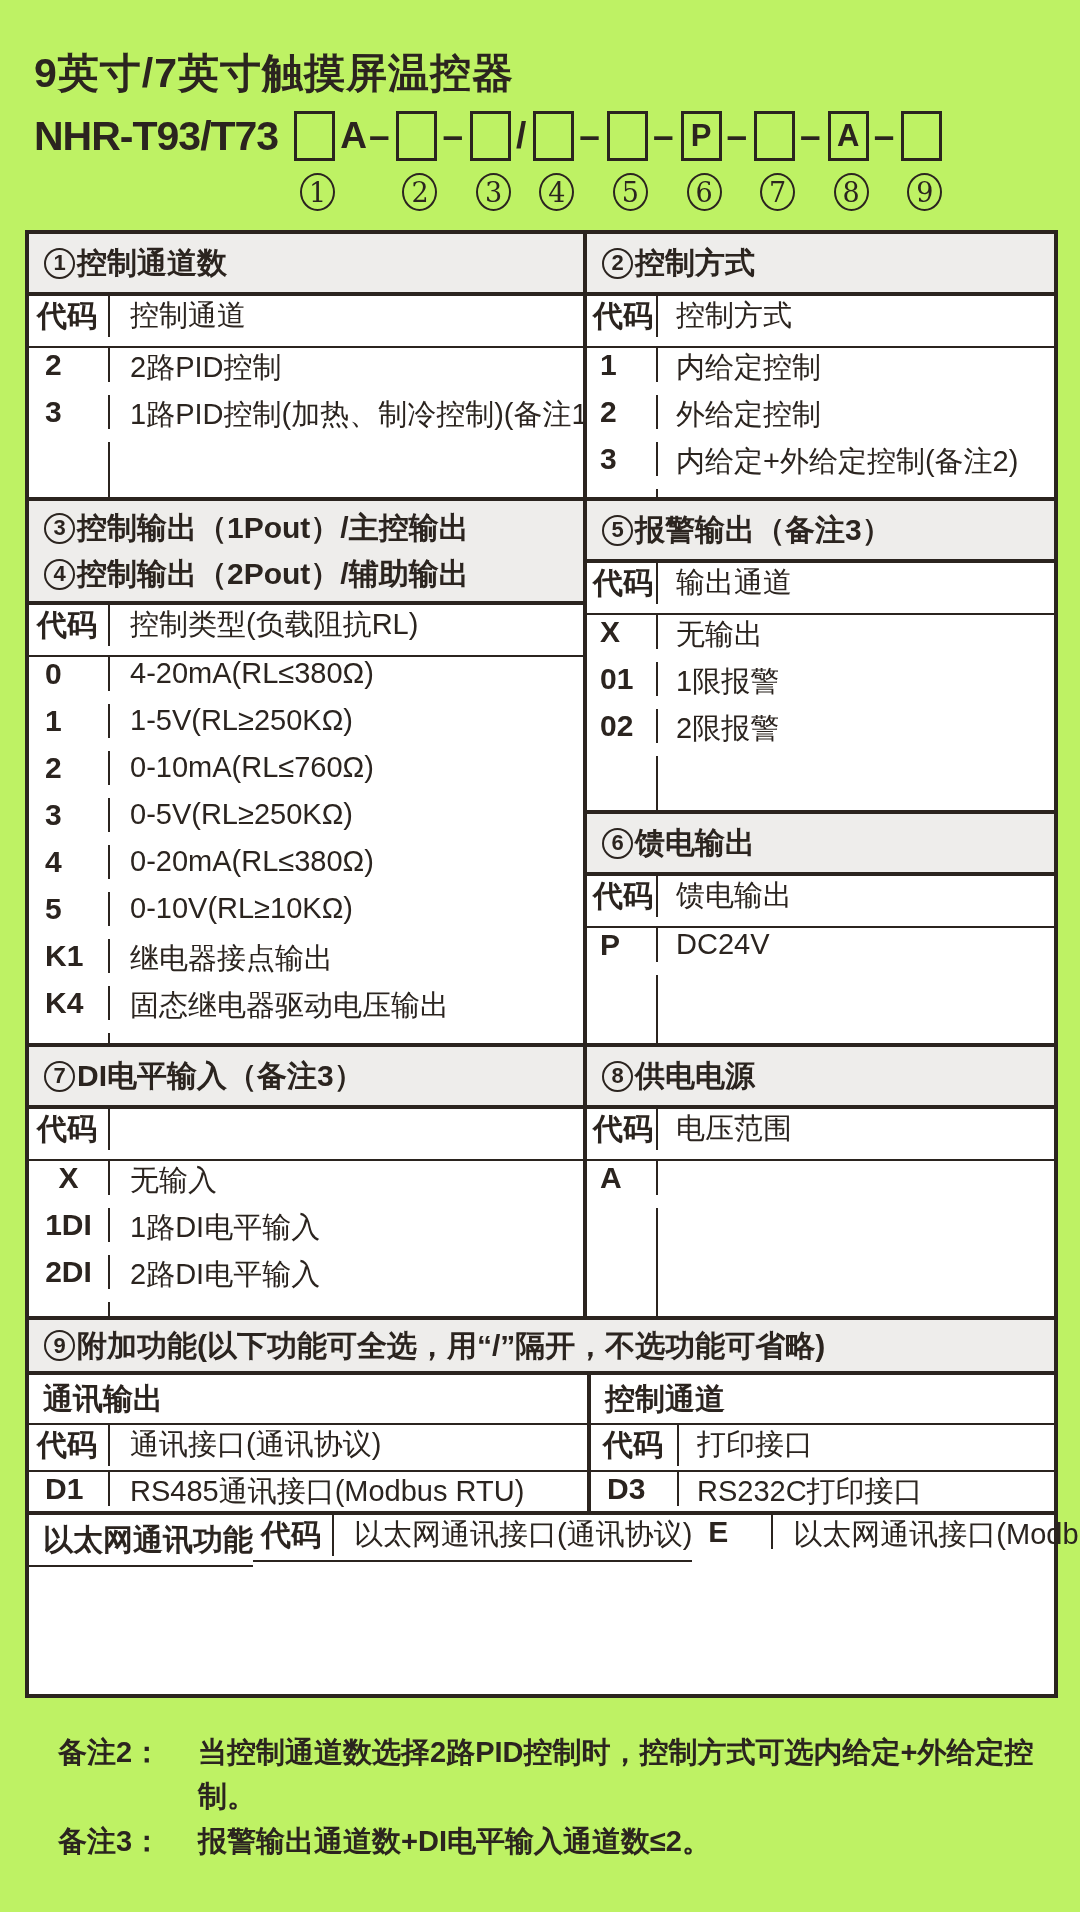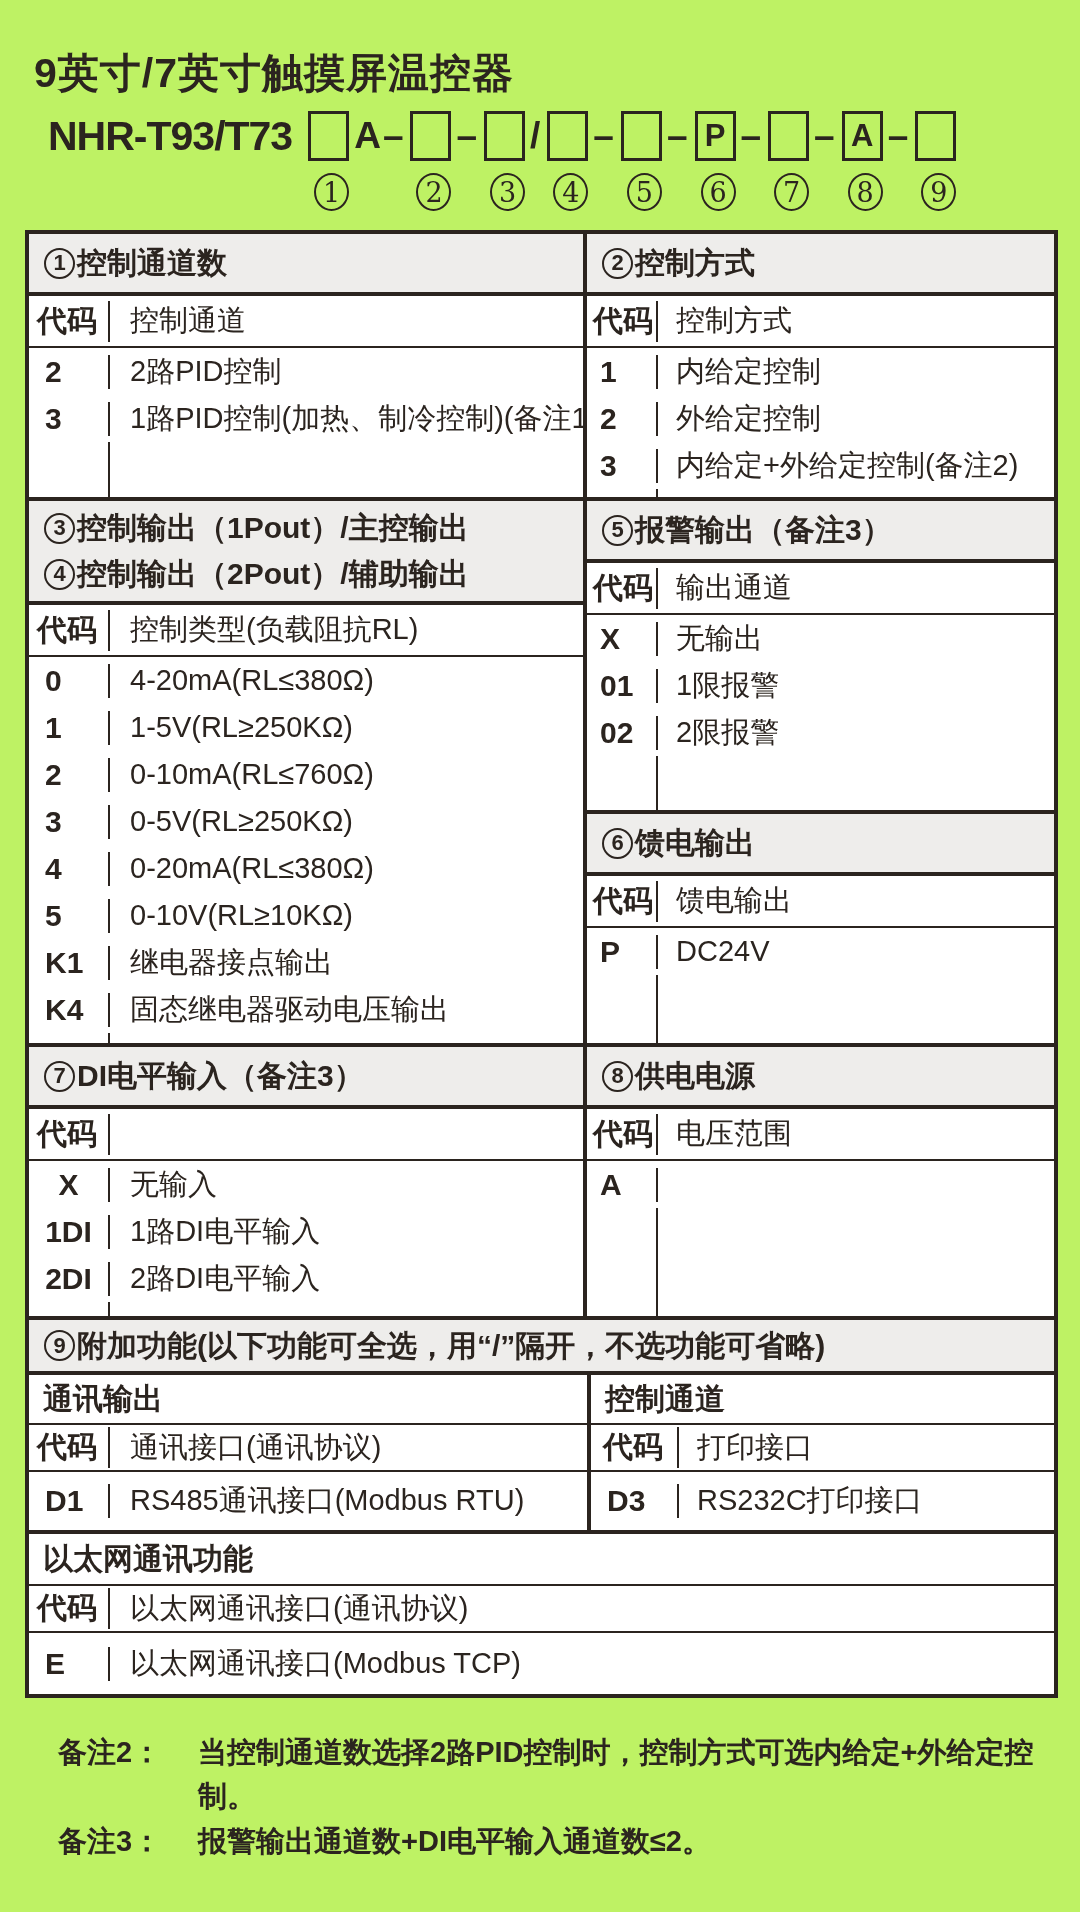--- a/index.html
+++ b/index.html
@@ -12,58 +12,58 @@
   html,body{background:#ffffff}
   body{
     width:1080px;height:1912px;position:relative;overflow:hidden;
     font-family:"Liberation Sans","DejaVu Sans",sans-serif;
     color:var(--ink);
   }
   .page{position:absolute;inset:0;background:#bef264}
 
   
   .doc-title{position:absolute;left:34px;top:46px;font-size:41px;font-weight:bold;letter-spacing:1px}
-  .model-line{position:absolute;left:48px;top:110px;display:flex;align-items:flex-start}
+  .model-line{position:absolute;left:34px;top:110px;display:flex;align-items:flex-start}
   .model-prefix{font-size:41px;font-weight:bold;letter-spacing:-1px;line-height:52px;margin-right:16px}
   .munit{display:flex;flex-direction:column}
   .munit .mtop{display:flex;align-items:center;height:52px}
   .mbox{width:41px;height:50px;border:3px solid var(--ink);display:flex;align-items:center;justify-content:center;
         font-size:31px;font-weight:bold}
   .msep{font-size:37px;font-weight:bold;margin:0 5px;letter-spacing:2px;line-height:52px}
   .mnumrow{width:47px;display:flex;justify-content:center;margin-top:11px}
   .mcirc{width:35px;height:38px;border:2px solid var(--ink);border-radius:50%;
          display:flex;align-items:center;justify-content:center;
          font-family:"DejaVu Serif","Liberation Serif",serif;font-size:27px;font-weight:400}
 
   
   .tbl{position:absolute;left:25px;top:230px;width:1033px;height:1468px;border:var(--thick);
        display:flex;flex-direction:column;background:#fff}
   .band{display:flex;border-bottom:var(--thick)}
   .bandA{height:267px}
   .bandB{height:546px}
   .bandC{height:273px}
   .bandD{height:55px}
-  .bandE{height:159px}
-  .bandF{flex:1;border-bottom:none;flex-direction:column}
+  .bandE{height:140px}
+  .bandF{flex:1;border-bottom:none;flex-direction:row}
   .half-l{width:558px;border-right:var(--thick);display:flex;flex-direction:column}
   .bandE .half-l{width:562px}
   .half-r{flex:1;display:flex;flex-direction:column}
 
   .sec{display:flex;flex-direction:column;flex:1;min-height:0}
   .sec-head{background:var(--gray);border-bottom:var(--thick);padding-left:15px;
             display:flex;flex-direction:column;justify-content:center;
             font-size:30px;font-weight:bold;flex-shrink:0}
   .sec-head{height:62px}
   .sec-head.two{height:104px}
   .hline{display:flex;align-items:center;line-height:46px;white-space:nowrap}
   .circ{width:31px;height:31px;border:2px solid var(--ink);border-radius:50%;flex-shrink:0;
         display:inline-flex;align-items:center;justify-content:center;
         font-size:22px;font-weight:bold;margin-right:2px}
 
-  .crow{display:flex;align-items:center;flex-shrink:0}
+  .crow{display:flex;align-items:flex-start;flex-shrink:0}
   .chead{height:52px;border-bottom:var(--thin)}
   .drow{height:47px}
   .fill{flex:1;display:flex;min-height:0}
   .code{width:81px;flex-shrink:0;border-right:var(--thin);display:flex;align-items:center;
         padding-left:16px;font-size:30px;font-weight:bold}
   .chead .code{padding-left:8px}
   .desc{flex:1;display:flex;align-items:center;padding-left:20px;font-size:29px;font-weight:normal;
         white-space:nowrap;overflow:hidden}
   .half-r .code{width:71px;padding-left:13px}
   .half-r .chead .code{padding-left:6px}

